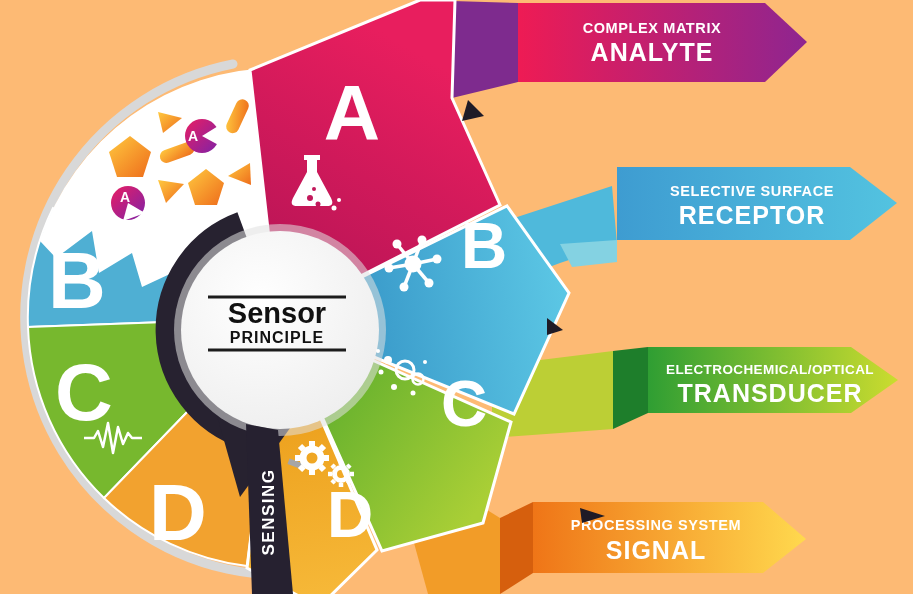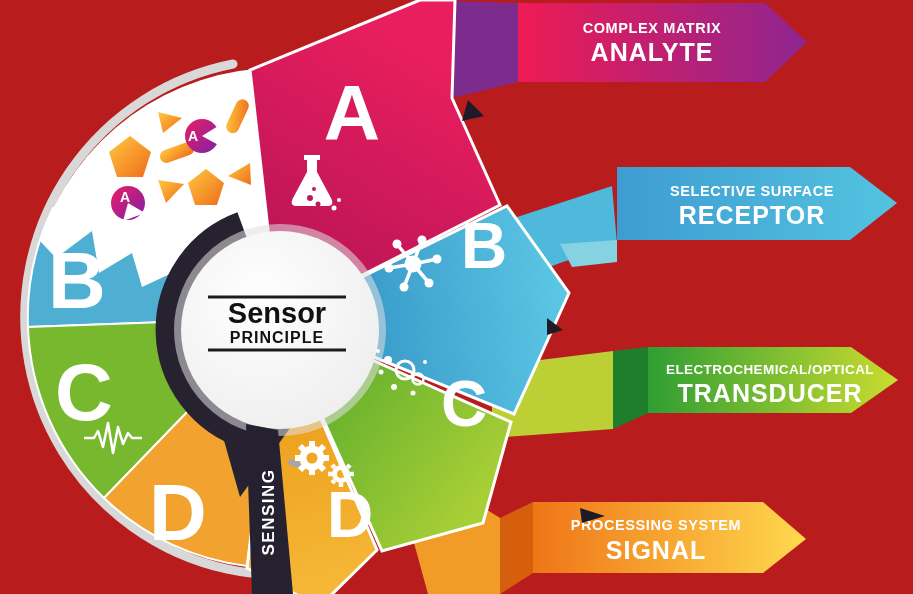--- a/index.html
+++ b/index.html
@@ -1,16 +1,16 @@
 <!DOCTYPE html>
 <html><head>
 <meta charset="utf-8">
 <style>
   html,body{margin:0;padding:0;background:#fff;}
-  .stage{position:relative;width:913px;height:594px;background:#b91c1c;overflow:hidden;}
+  .stage{position:relative;width:913px;height:594px;background:#fdba74;overflow:hidden;}
   svg{position:absolute;left:0;top:0;}
   text{font-family:"Liberation Sans","DejaVu Sans",sans-serif;}
   .ban1{font-size:14.5px;font-weight:bold;fill:#fff;letter-spacing:.6px;}
   .ban1c{font-size:13.5px;font-weight:bold;fill:#fff;letter-spacing:.4px;}
   .ban2{font-size:25px;font-weight:bold;fill:#fff;letter-spacing:1px;}
   .seg-letter{font-size:80px;font-weight:bold;fill:#fff;}
   .petal-letter{font-size:64px;font-weight:bold;fill:#fff;}
   .petal-letter-a{font-size:78px;font-weight:bold;fill:#fff;}
   .marker-a{font-size:14px;font-weight:bold;fill:#fff;}
 </style>

